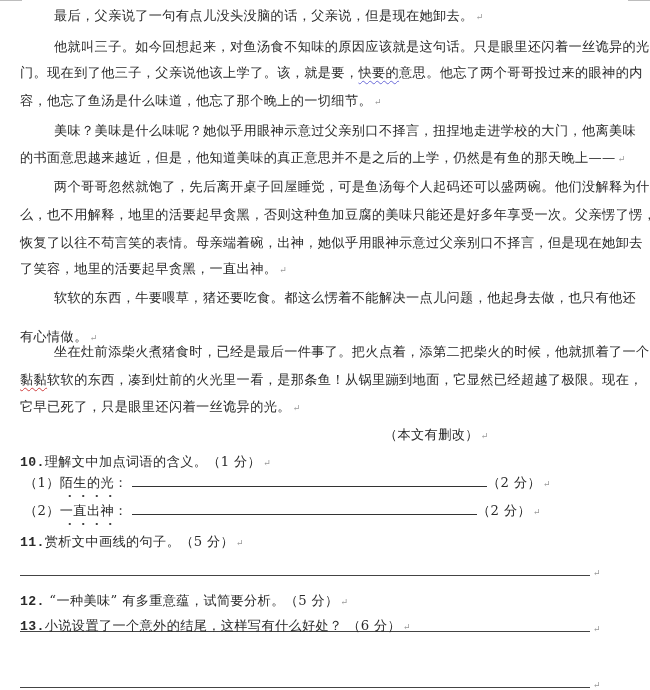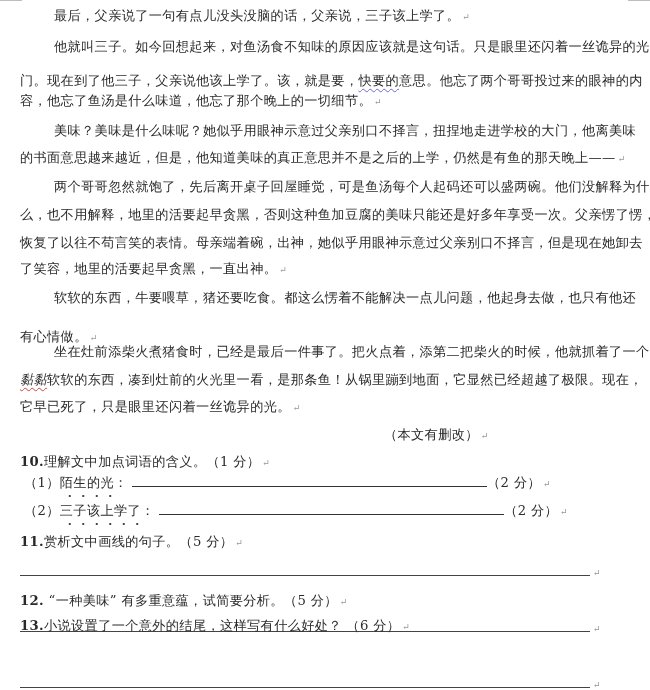--- a/index.html
+++ b/index.html
@@ -13,44 +13,44 @@
   .corner.left { left: 0; width: 22px; }
   .corner.right { right: 0; width: 22px; }
   .page { position: absolute; left: 20px; top: 0; width: 585px; }
   .line {
     position: absolute; left: 0; white-space: nowrap;
     font-size: 13.2px; line-height: 18px; letter-spacing: 0.35px;
   }
   .indent { left: 34px; }
   .mark { color: #999; font-size: 9px; margin-left: 2px; }
   .wavy { text-decoration: underline wavy #6b6bd8; text-decoration-thickness: 1px; text-underline-offset: 3px; }
-  .wavy-red { text-decoration: underline wavy #d04040; text-decoration-thickness: 1px; text-underline-offset: 3px; font-style: italic; }
+  .wavy-red { text-decoration: underline wavy #d04040; text-decoration-thickness: 1px; text-underline-offset: 3px; }
   .dotted { position: relative; }
   .dotted .dots {
     position: absolute; left: 0; right: 0; bottom: -8px; height: 4px;
     background-image: radial-gradient(circle, #444 1px, transparent 1.3px);
     background-size: 13.5px 4px; background-repeat: repeat-x; background-position: 3px 0;
   }
-  .qnum { font-weight: bold; }
+  .qnum { font-weight: bold; font-family: Liberation Mono, monospace; }
   .blank { display: inline-block; border-bottom: 1px solid #333; vertical-align: baseline; height: 12px; }
   .answer-line { position: absolute; left: 0; width: 570px; border-bottom: 1px solid #444; height: 0; }
   .answer-mark { position: absolute; left: 573px; color: #999; font-size: 9px; }
 </style>
 </head>
 <body>
 
 <div class="corner left"></div>
 <div class="corner right"></div>
 
 <div class="page">
 
-  <div class="line indent" style="top:7px"><span>最后，父亲说了一句有点儿没头没脑的话，父亲说，三子该上学了。</span><span class="mark">↵</span></div>
+  <div class="line indent" style="top:7px"><span>最后，父亲说了一句有点儿没头没脑的话，父亲说，但是现在她卸去。</span><span class="mark">↵</span></div>
 
   <div class="line indent" style="top:38px"><span>他就叫三子。如今回想起来，对鱼汤食不知味的原因应该就是这句话。只是眼里还闪着一丝诡异的光</span></div>
-  <div class="line" style="top:72px"><span>门。现在到了他三子，父亲说他该上学了。该，就是要，</span><span class="wavy">快要的</span><span>意思。他忘了两个哥哥投过来的眼神的内</span></div>
+  <div class="line" style="top:64px"><span>门。现在到了他三子，父亲说他该上学了。该，就是要，</span><span class="wavy">快要的</span><span>意思。他忘了两个哥哥投过来的眼神的内</span></div>
   <div class="line" style="top:92px"><span>容，他忘了鱼汤是什么味道，他忘了那个晚上的一切细节。</span><span class="mark">↵</span></div>
 
   <div class="line indent" style="top:122px"><span>美味？美味是什么味呢？她似乎用眼神示意过父亲别口不择言，扭捏地走进学校的大门，他离美味</span></div>
   <div class="line" style="top:149px"><span>的书面意思越来越近，但是，他知道美味的真正意思并不是之后的上学，仍然是有鱼的那天晚上——</span><span class="mark">↵</span></div>
 
   <div class="line indent" style="top:178px"><span>两个哥哥忽然就饱了，先后离开桌子回屋睡觉，可是鱼汤每个人起码还可以盛两碗。他们没解释为什</span></div>
   <div class="line" style="top:206px"><span>么，也不用解释，地里的活要起早贪黑，否则这种鱼加豆腐的美味只能还是好多年享受一次。父亲愣了愣，</span></div>
   <div class="line" style="top:234px"><span>恢复了以往不苟言笑的表情。母亲端着碗，出神，她似乎用眼神示意过父亲别口不择言，但是现在她卸去</span></div>
   <div class="line" style="top:260px"><span>了笑容，地里的活要起早贪黑，一直出神。</span><span class="mark">↵</span></div>
 
@@ -64,21 +64,21 @@
   <div class="line" style="top:426px; left:364px"><span>（本文有删改）</span><span class="mark">↵</span></div>
 
   <div class="line" style="top:453px"><span class="qnum">10.</span><span>理解文中加点词语的含义。（1 分）</span><span class="mark">↵</span></div>
 
   <div class="line" style="top:474px; left:4px">
     <span>（1）</span><span class="dotted"><span>陌生的光</span><span class="dots"></span></span><span>：</span>
     <span class="blank" style="width:355px"></span><span>（2 分）</span><span class="mark">↵</span>
   </div>
 
   <div class="line" style="top:502px; left:4px">
-    <span>（2）</span><span class="dotted"><span>三子该上学了</span><span class="dots"></span></span><span>：</span>
+    <span>（2）</span><span class="dotted"><span>一直出神</span><span class="dots"></span></span><span>：</span>
     <span class="blank" style="width:345px"></span><span>（2 分）</span><span class="mark">↵</span>
   </div>
 
   <div class="line" style="top:533px"><span class="qnum">11.</span><span>赏析文中画线的句子。（5 分）</span><span class="mark">↵</span></div>
   <div class="answer-line" style="top:575px"></div>
   <span class="answer-mark" style="top:568px">↵</span>
 
   <div class="line" style="top:592px"><span class="qnum">12.</span><span> “一种美味” 有多重意蕴，试简要分析。（5 分）</span><span class="mark">↵</span></div>
   <div class="answer-line" style="top:631px"></div>
   <span class="answer-mark" style="top:624px">↵</span>

